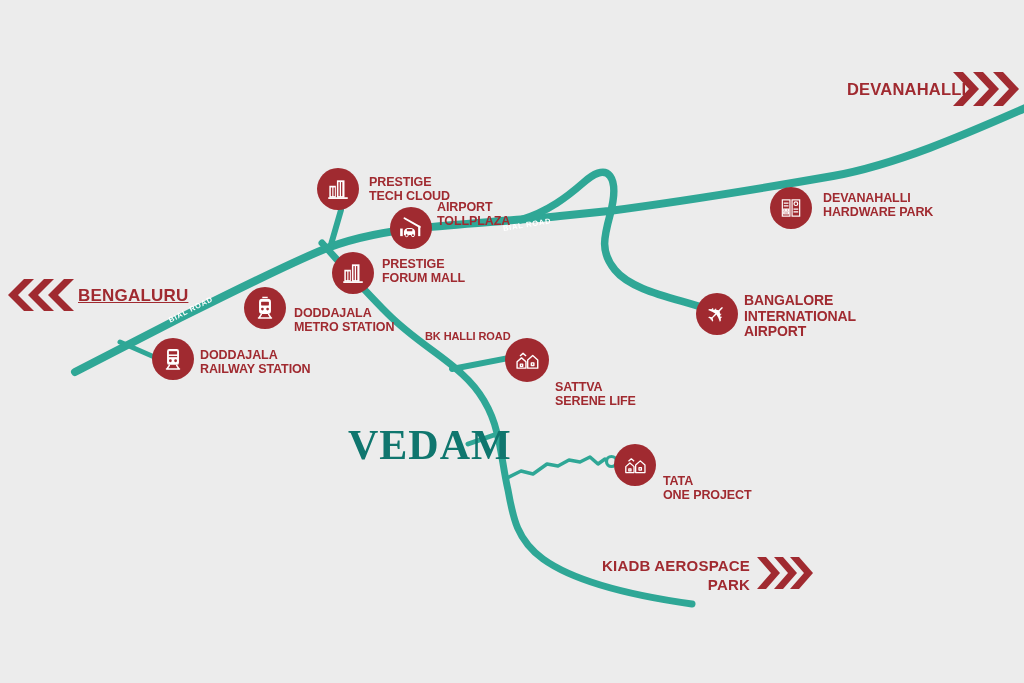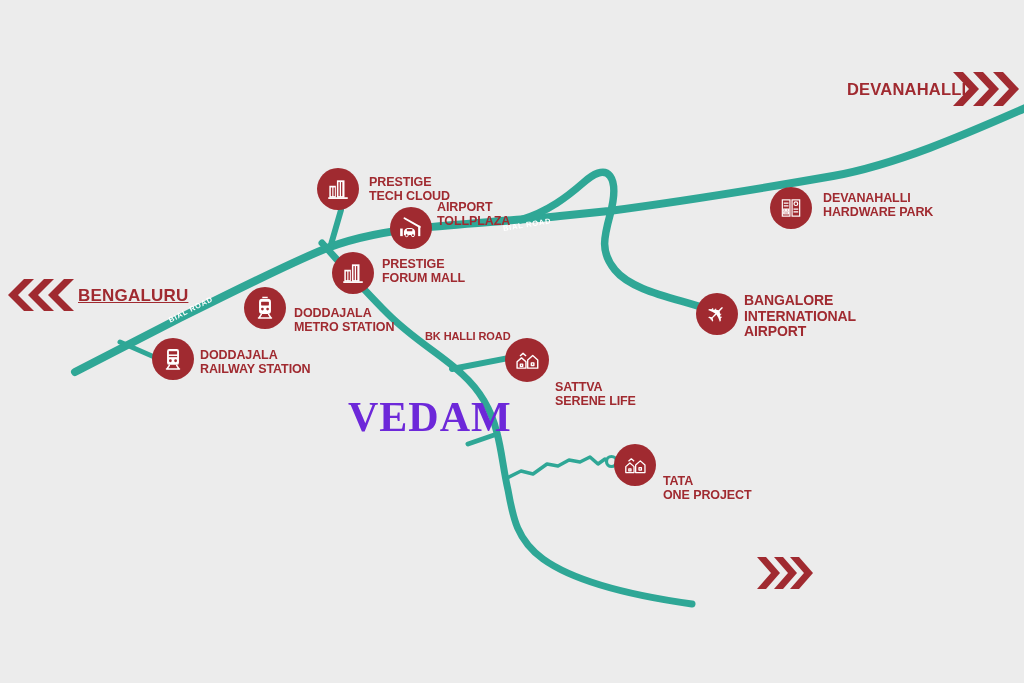--- a/index.html
+++ b/index.html
@@ -9,21 +9,21 @@
   .label{position:absolute;font-weight:700;font-size:12.5px;line-height:1.12;color:#a02a30;
          white-space:pre-line;letter-spacing:-0.1px;}
   .dest-label{position:absolute;font-weight:700;color:#a02a30;letter-spacing:0.2px;}
   .marker{position:absolute;width:42px;height:42px;border-radius:50%;background:#a02a30;
           display:flex;align-items:center;justify-content:center;box-sizing:border-box;}
   .marker svg{display:block;}
   .road-name{position:absolute;color:#ffffff;font-weight:700;font-size:7.5px;letter-spacing:0.8px;
              white-space:nowrap;transform-origin:left center;}
   .plane-glyph{color:#ffffff;font-size:24px;line-height:1;transform:rotate(-45deg);display:block;
                font-family:"DejaVu Sans",sans-serif;}
-  .brand{position:absolute;left:348px;top:396px;color:#6d28d9;
+  .brand{position:absolute;left:348px;top:424px;color:#0f766e;
          font-family:"Liberation Serif",serif;font-weight:700;font-size:42px;
          letter-spacing:1px;line-height:1;text-align:center;}
   .chev{position:absolute;}
 </style>
 </head>
 <body>
 
 <div id="canvas">
 
   <svg class="roads" width="1024" height="683" viewBox="0 0 1024 683">
@@ -68,20 +68,22 @@
 
   <div class="dest-label" style="left:847px;top:80px;font-size:16.5px;">DEVANAHALLI</div>
   <svg class="chev" style="left:953px;top:72px;" width="66" height="34" viewBox="0 0 66 34">
     <g fill="#a02a30">
       <polygon points="0,0 10,0 26,17 10,34 0,34 16,17"></polygon>
       <polygon points="20,0 30,0 46,17 30,34 20,34 36,17"></polygon>
       <polygon points="40,0 50,0 66,17 50,34 40,34 56,17"></polygon>
     </g>
   </svg>
 
+  <div class="dest-label" style="left:560px;top:557px;width:190px;text-align:right;font-size:15px;line-height:1.25;white-space:pre-line;">KIADB AEROSPACE
+PARK</div>
   <svg class="chev" style="left:757px;top:557px;" width="56" height="32" viewBox="0 0 56 32">
     <g fill="#a02a30">
       <polygon points="0,0 9,0 23,16 9,32 0,32 14,16"></polygon>
       <polygon points="17,0 26,0 40,16 26,32 17,32 31,16"></polygon>
       <polygon points="33,0 42,0 56,16 42,32 33,32 47,16"></polygon>
     </g>
   </svg>
 
   <div class="brand">VEDAM</div>
 

